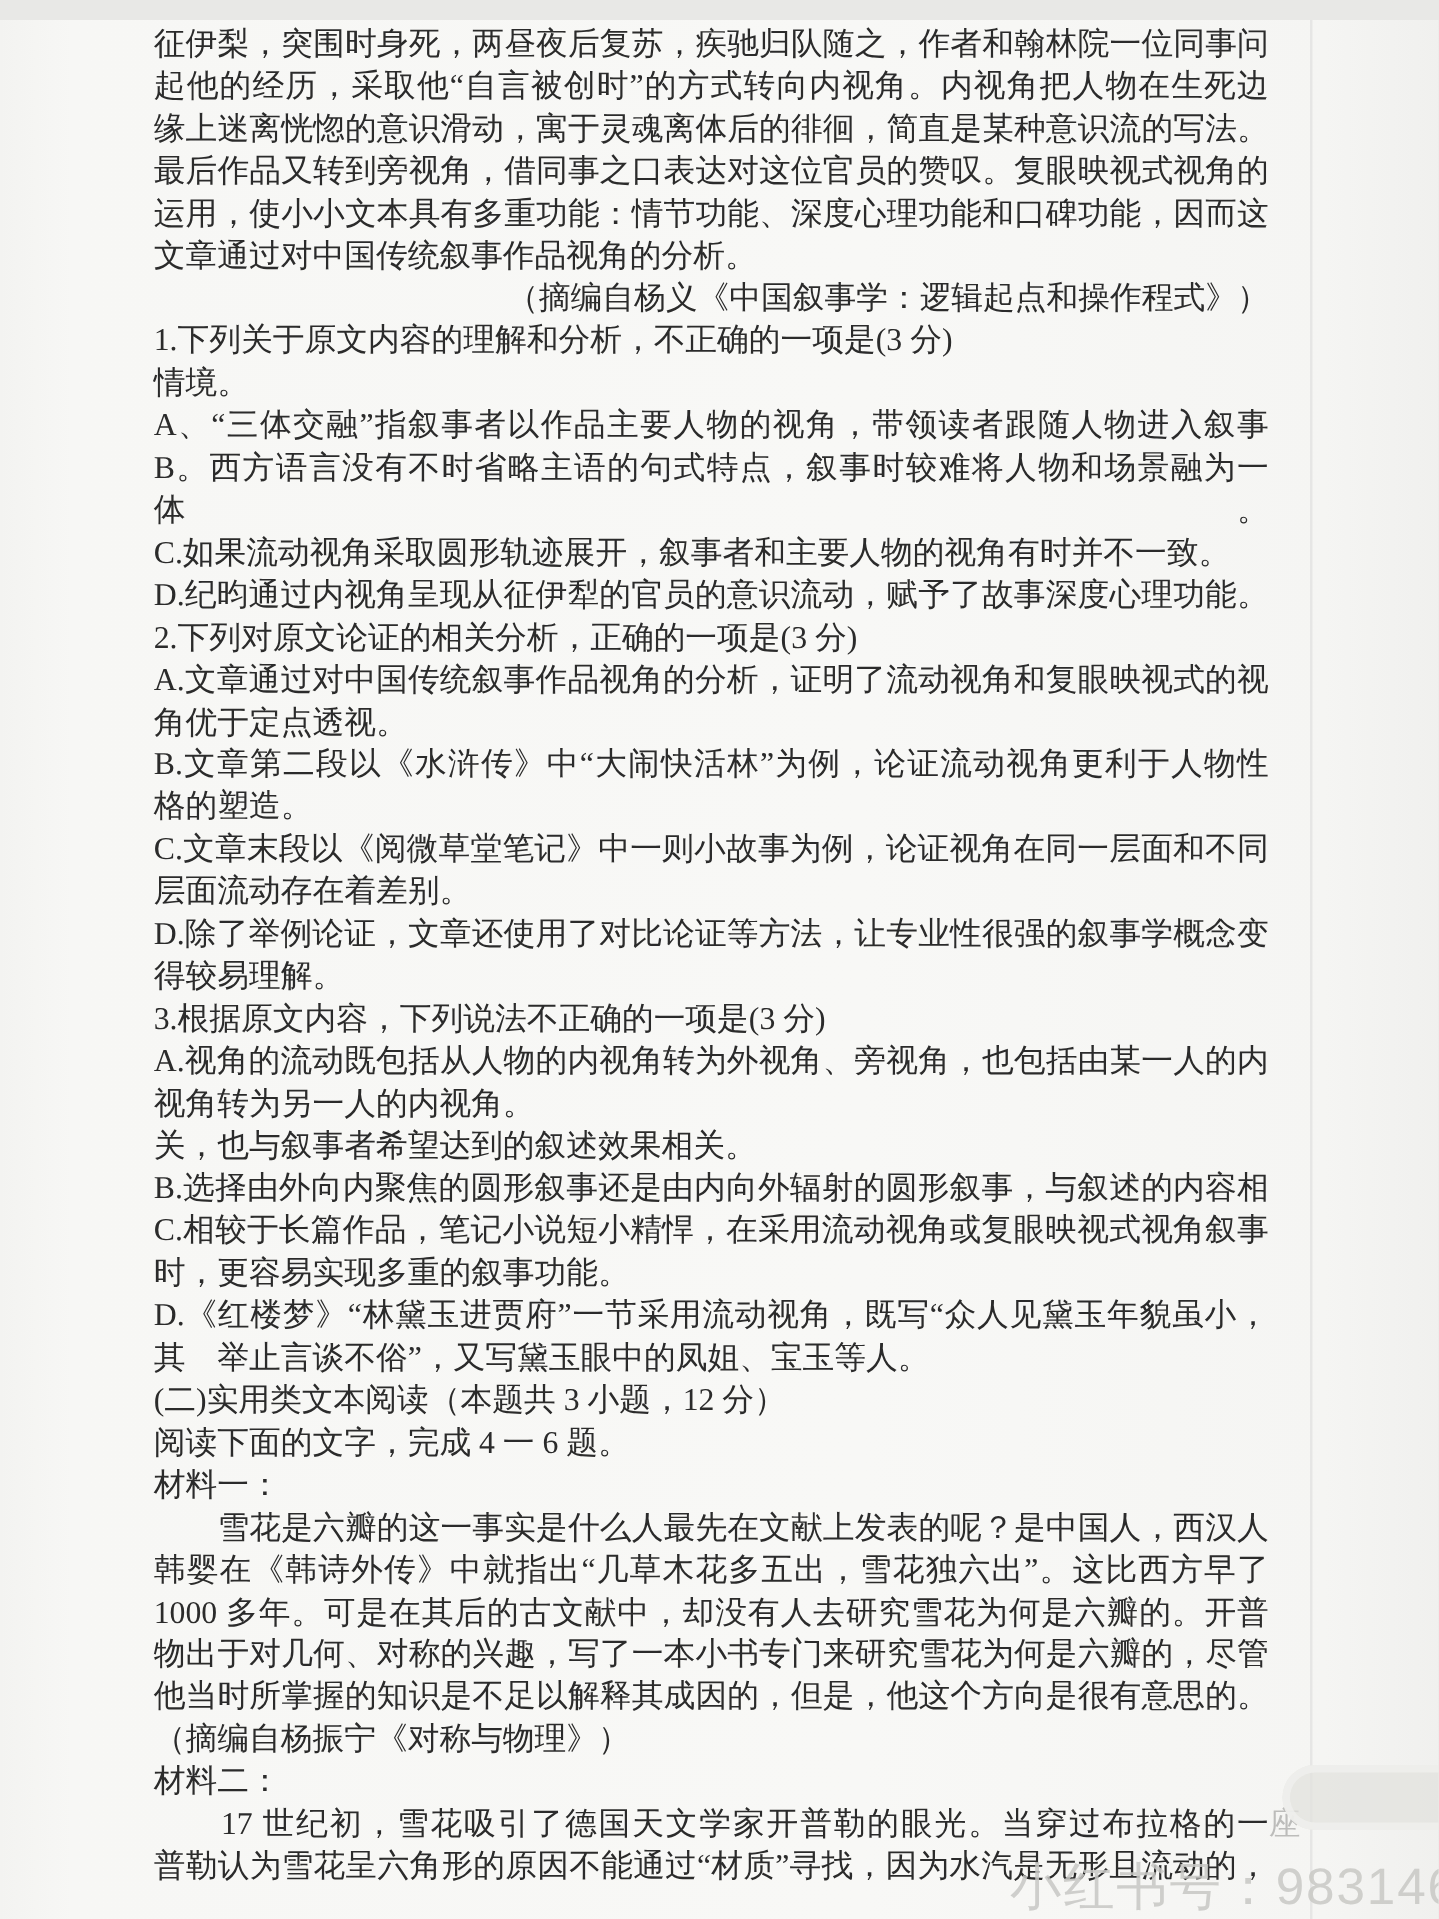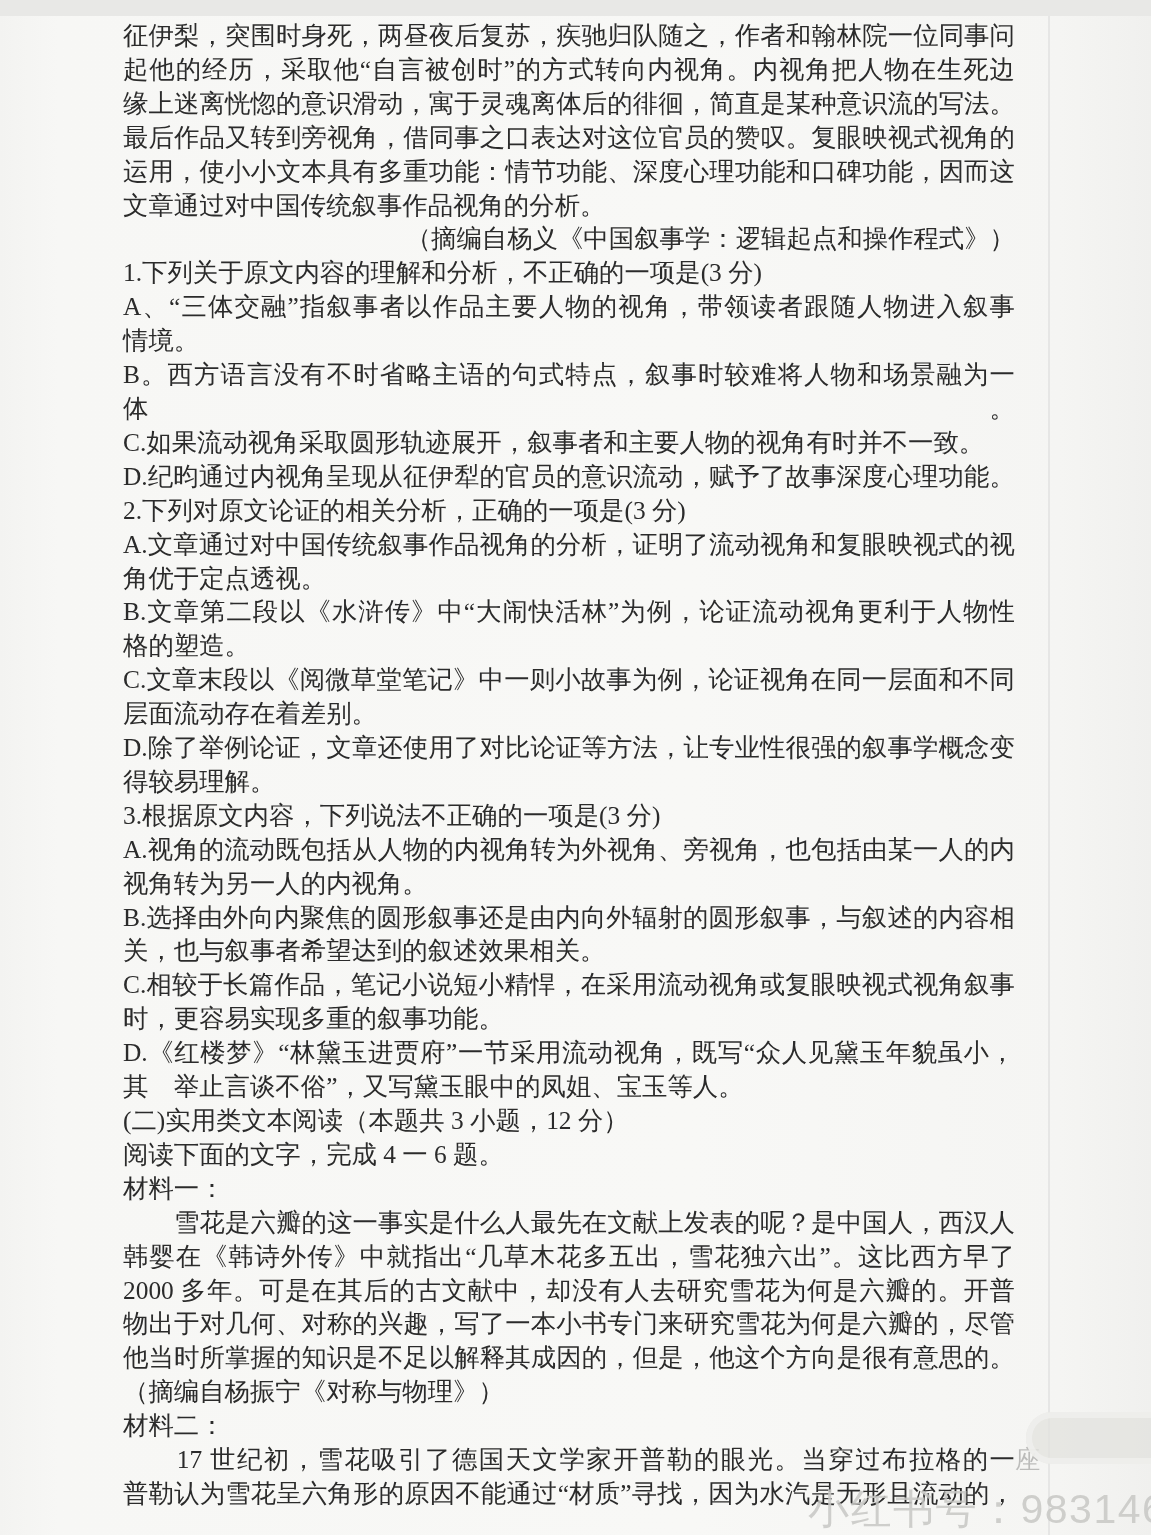--- a/index.html
+++ b/index.html
@@ -85,49 +85,49 @@
   <div class="scan-line"></div>
   <div class="text-column" id="text-column">
       <div class="line fill"><span>征伊梨，突围时身死，两昼夜后复苏，疾驰归队随之，作者和翰林院一位同事问</span></div>
       <div class="line fill"><span>起他的经历，采取他“自言被创时”的方式转向内视角。内视角把人物在生死边</span></div>
       <div class="line fill"><span>缘上迷离恍惚的意识滑动，寓于灵魂离体后的徘徊，简直是某种意识流的写法。</span></div>
       <div class="line fill"><span>最后作品又转到旁视角，借同事之口表达对这位官员的赞叹。复眼映视式视角的</span></div>
       <div class="line fill"><span>运用，使小小文本具有多重功能：情节功能、深度心理功能和口碑功能，因而这</span></div>
       <div class="line"><span>文章通过对中国传统叙事作品视角的分析。</span></div>
       <div class="line right"><span>（摘编自杨义《中国叙事学：逻辑起点和操作程式》）</span></div>
       <div class="line"><span>1.下列关于原文内容的理解和分析，不正确的一项是(3 分)</span></div>
+      <div class="line"><span>情境。</span></div>
       <div class="line fill"><span>A、“三体交融”指叙事者以作品主要人物的视角，带领读者跟随人物进入叙事</span></div>
-      <div class="line"><span>情境。</span></div>
       <div class="line fill"><span>B。西方语言没有不时省略主语的句式特点，叙事时较难将人物和场景融为一体。</span></div>
       <div class="line"><span>C.如果流动视角采取圆形轨迹展开，叙事者和主要人物的视角有时并不一致。</span></div>
       <div class="line fill"><span>D.纪昀通过内视角呈现从征伊犁的官员的意识流动，赋予了故事深度心理功能。</span></div>
       <div class="line"><span>2.下列对原文论证的相关分析，正确的一项是(3 分)</span></div>
       <div class="line fill"><span>A.文章通过对中国传统叙事作品视角的分析，证明了流动视角和复眼映视式的视</span></div>
       <div class="line"><span>角优于定点透视。</span></div>
       <div class="line fill"><span>B.文章第二段以《水浒传》中“大闹快活林”为例，论证流动视角更利于人物性</span></div>
       <div class="line"><span>格的塑造。</span></div>
       <div class="line fill"><span>C.文章末段以《阅微草堂笔记》中一则小故事为例，论证视角在同一层面和不同</span></div>
       <div class="line"><span>层面流动存在着差别。</span></div>
       <div class="line fill"><span>D.除了举例论证，文章还使用了对比论证等方法，让专业性很强的叙事学概念变</span></div>
       <div class="line"><span>得较易理解。</span></div>
       <div class="line"><span>3.根据原文内容，下列说法不正确的一项是(3 分)</span></div>
       <div class="line fill"><span>A.视角的流动既包括从人物的内视角转为外视角、旁视角，也包括由某一人的内</span></div>
       <div class="line"><span>视角转为另一人的内视角。</span></div>
+      <div class="line"><span>关，也与叙事者希望达到的叙述效果相关。</span></div>
       <div class="line fill"><span>B.选择由外向内聚焦的圆形叙事还是由内向外辐射的圆形叙事，与叙述的内容相</span></div>
-      <div class="line"><span>关，也与叙事者希望达到的叙述效果相关。</span></div>
       <div class="line fill"><span>C.相较于长篇作品，笔记小说短小精悍，在采用流动视角或复眼映视式视角叙事</span></div>
       <div class="line"><span>时，更容易实现多重的叙事功能。</span></div>
       <div class="line fill"><span>D.《红楼梦》“林黛玉进贾府”一节采用流动视角，既写“众人见黛玉年貌虽小，</span></div>
       <div class="line"><span>其　举止言谈不俗”，又写黛玉眼中的凤姐、宝玉等人。</span></div>
       <div class="line"><span>(二)实用类文本阅读（本题共 3 小题，12 分）</span></div>
       <div class="line"><span>阅读下面的文字，完成 4 一 6 题。</span></div>
       <div class="line"><span>材料一：</span></div>
       <div class="line fill"><span>　　雪花是六瓣的这一事实是什么人最先在文献上发表的呢？是中国人，西汉人</span></div>
       <div class="line fill"><span>韩婴在《韩诗外传》中就指出“几草木花多五出，雪花独六出”。这比西方早了</span></div>
-      <div class="line fill"><span>2000 多年。可是在其后的古文献中，却没有人去研究雪花为何是六瓣的。开普</span></div>
+      <div class="line fill"><span>1000 多年。可是在其后的古文献中，却没有人去研究雪花为何是六瓣的。开普</span></div>
       <div class="line fill"><span>物出于对几何、对称的兴趣，写了一本小书专门来研究雪花为何是六瓣的，尽管</span></div>
       <div class="line fill"><span>他当时所掌握的知识是不足以解释其成因的，但是，他这个方向是很有意思的。</span></div>
       <div class="line"><span>（摘编自杨振宁《对称与物理》）</span></div>
       <div class="line"><span>材料二：</span></div>
       <div class="line fill"><span>　　17 世纪初，雪花吸引了德国天文学家开普勒的眼光。当穿过布拉格的一</span><span class="faint-tail">座</span></div>
       <div class="line fill"><span>普勒认为雪花呈六角形的原因不能通过“材质”寻找，因为水汽是无形且流动的，</span></div>
     </div>
   <div class="watermark-logo"></div>
   <div class="watermark-text">小红书号：983146521</div>
 </div>

